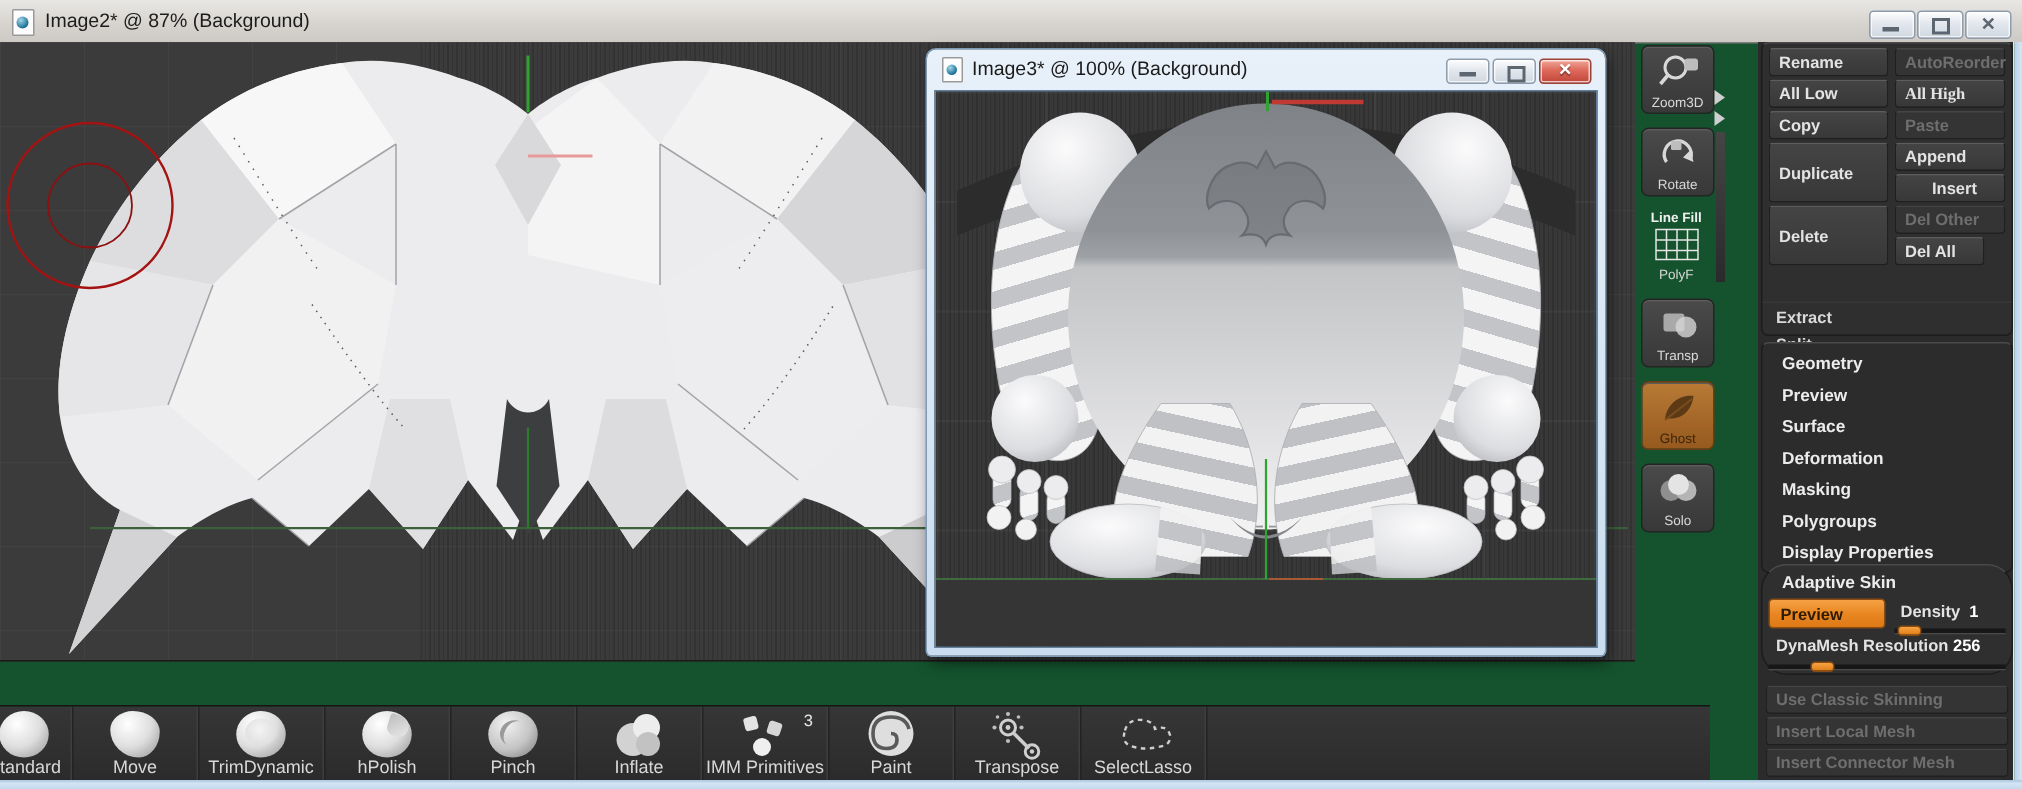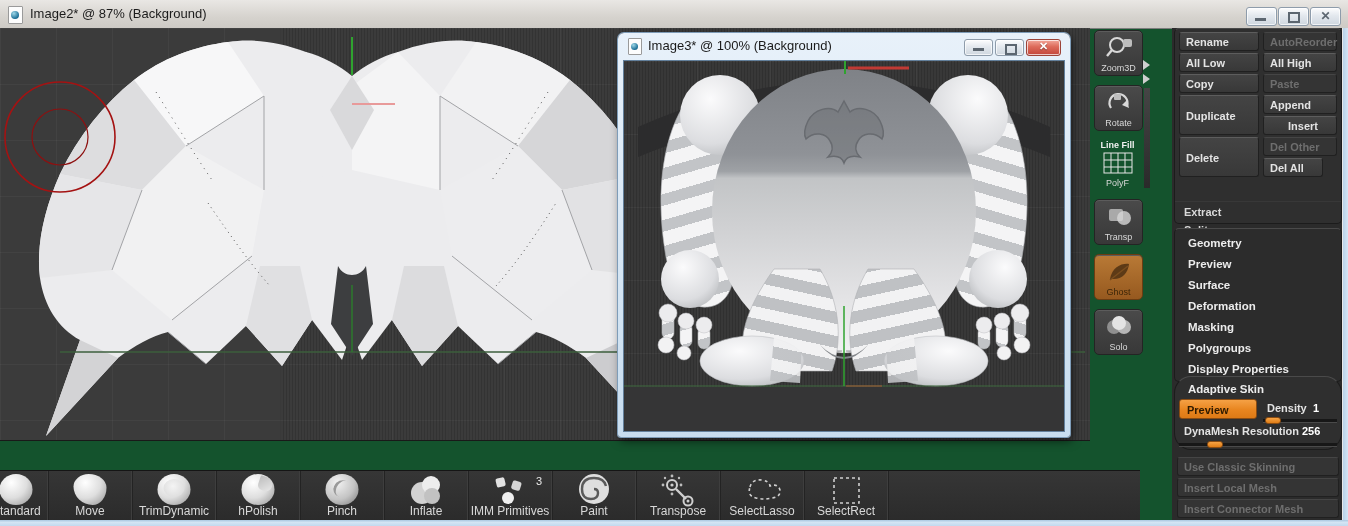--- a/index.html
+++ b/index.html
@@ -334,21 +334,21 @@
     <div class="tri"></div>
     <div class="tri"></div>
     <div class="strip"></div>
   </div>
 
   <div class="right-panel">
     <div class="pgroup" style="top:0px;height:194px;">
       <span class="pbtn" style="left:4px;top:3px;width:80px;">Rename</span>
       <span class="pbtn dis" style="left:88px;top:3px;width:74px;">AutoReorder</span>
       <span class="pbtn" style="left:4px;top:24px;width:80px;">All Low</span>
-      <span class="pbtn" style="left:88px;top:24px;width:74px;">All High</span>
+      <span class="pbtn" style="left:88px;top:24px;width:74px;font-family:Liberation Serif, serif;">All High</span>
       <span class="pbtn" style="left:4px;top:45px;width:80px;">Copy</span>
       <span class="pbtn dis" style="left:88px;top:45px;width:74px;">Paste</span>
       <span class="pbtn" style="left:4px;top:66px;width:80px;height:40px;line-height:40px;">Duplicate</span>
       <span class="pbtn" style="left:88px;top:66px;width:74px;">Append</span>
       <span class="pbtn" style="left:88px;top:87px;width:74px;text-align:center;">Insert</span>
       <span class="pbtn" style="left:4px;top:108px;width:80px;height:40px;line-height:40px;">Delete</span>
       <span class="pbtn dis" style="left:88px;top:108px;width:74px;">Del Other</span>
       <span class="pbtn" style="left:88px;top:129px;width:60px;">Del All</span>
       <span class="prow" style="top:151px;border-top:none;margin-top:40px;">Split</span>
       <span class="prow" style="top:172px;">Extract</span>
@@ -448,22 +448,16 @@
         <circle cx="32" cy="28" r="1.5" fill="#cfcfcf"></circle>
       </svg>
       <span class="blbl">Transpose</span>
     </div>
     <div class="bitem" style="left:720px;">
       <svg class="iconsvg" width="48" height="36" viewBox="0 0 48 36">
         <path d="M12,14 Q14,6 24,7 Q31,8 32,13 Q40,10 42,17 Q43,24 34,25 Q26,27 18,25 Q9,23 12,14 Z" fill="none" stroke="#cfcfcf" stroke-width="1.6" stroke-dasharray="3,3"></path>
       </svg>
       <span class="blbl">SelectLasso</span>
     </div>
-    <div class="bitem" style="left:804px;">
-      <svg class="iconsvg" width="44" height="36" viewBox="0 0 44 36">
-        <rect x="10" y="5" width="25" height="25" fill="none" stroke="#cfcfcf" stroke-width="1.6" stroke-dasharray="3,3"></rect>
-      </svg>
-      <span class="blbl">SelectRect</span>
-    </div>
   </div>
 
   <div class="aero-bottom"></div>
 </div>
 
 </body></html>

